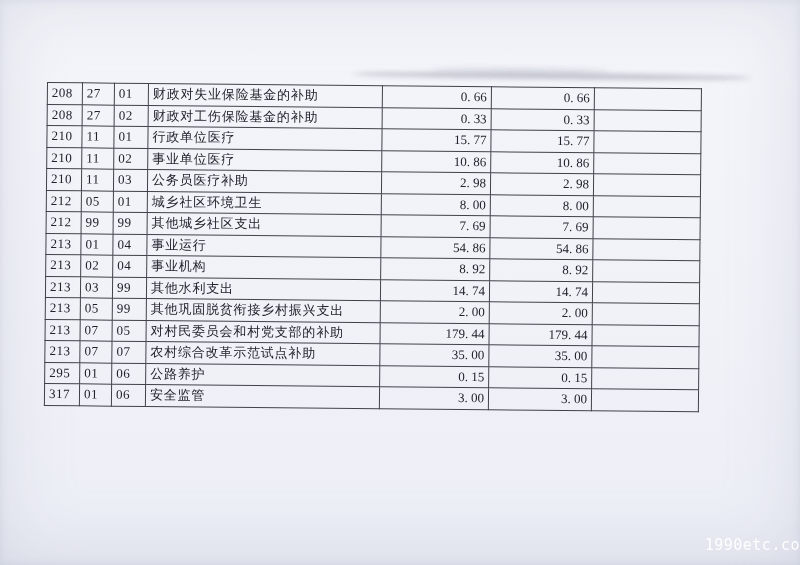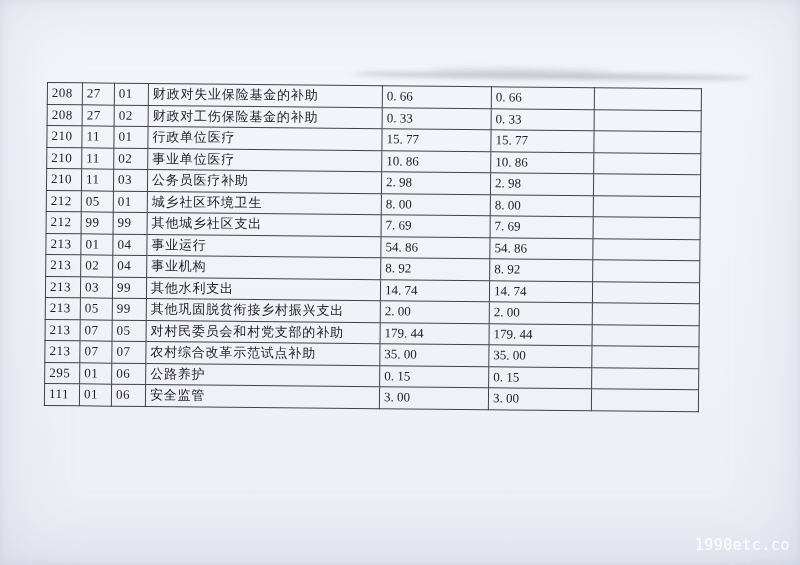--- a/index.html
+++ b/index.html
@@ -64,27 +64,27 @@
   }
   td.desc {
     font-family: "DejaVu Sans", sans-serif;
     font-size: 13.5px;
     letter-spacing: 0.8px;
     padding-left: 11px;
   }
   td.amount1, td.amount2 {
     font-family: "Liberation Serif", serif;
     font-size: 13.5px;
-    text-align: left;
+    text-align: right;
     padding-right: 5px;
   }
   td.extra { background: transparent; }
   .watermark {
     position: absolute;
-    right: 10px; bottom: 11px;
+    right: 0px; bottom: 11px;
     font-family: "DejaVu Sans Mono", monospace;
     font-size: 15px;
     color: rgba(255,255,255,0.95);
     letter-spacing: 0.5px;
     white-space: nowrap;
   }
 </style>
 </head>
 <body>
 
@@ -224,21 +224,21 @@
           <tr>
             <td class="code1">295</td>
             <td class="code2">01</td>
             <td class="code3">06</td>
             <td class="desc">公路养护</td>
             <td class="amount1">0. 15</td>
             <td class="amount2">0. 15</td>
             <td class="extra"></td>
           </tr>
           <tr>
-            <td class="code1">111</td>
+            <td class="code1">317</td>
             <td class="code2">01</td>
             <td class="code3">06</td>
             <td class="desc">安全监管</td>
             <td class="amount1">3. 00</td>
             <td class="amount2">3. 00</td>
             <td class="extra"></td>
           </tr>
         </tbody>
     </table>
   </div>

